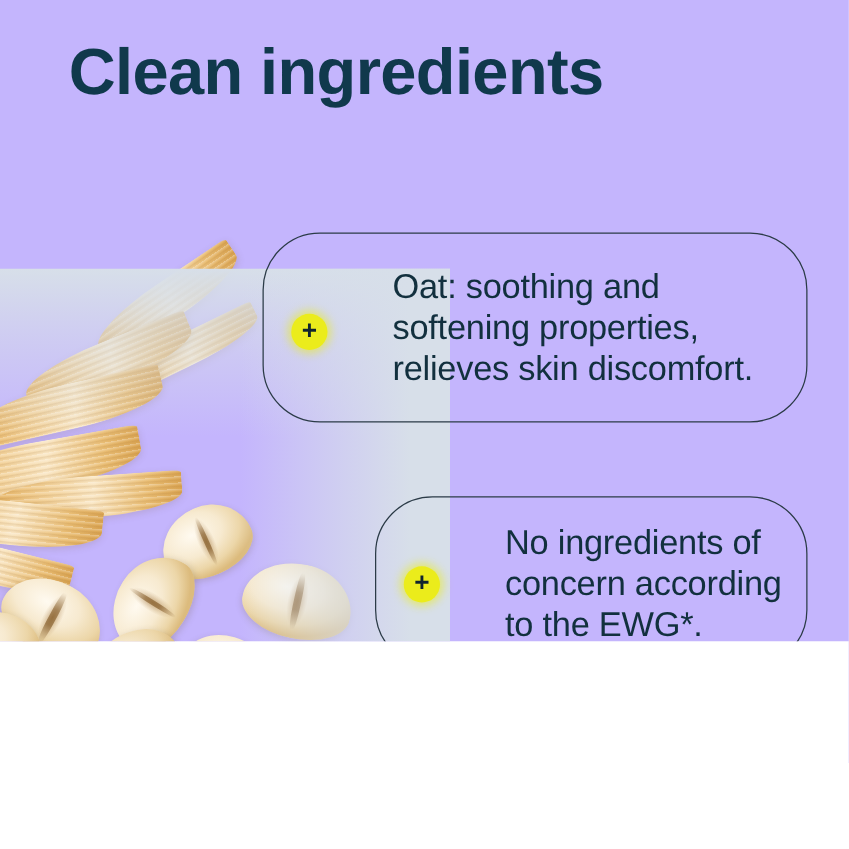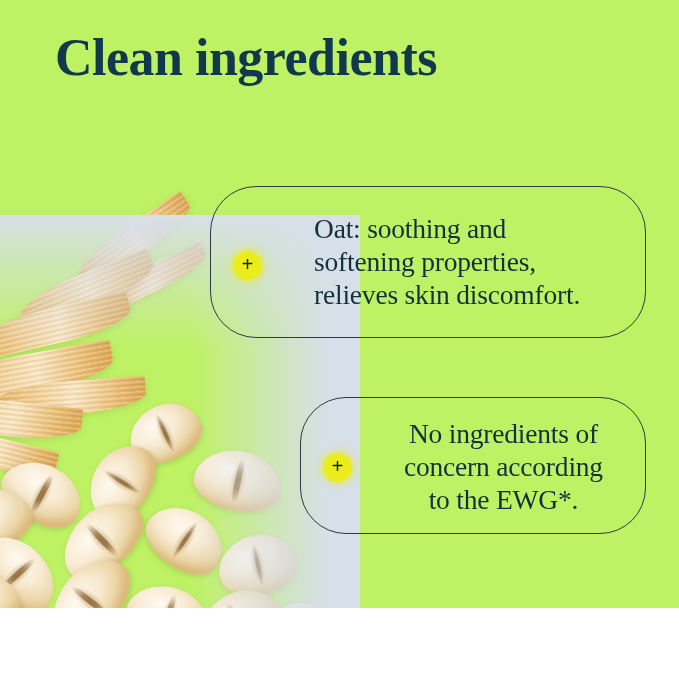--- a/index.html
+++ b/index.html
@@ -8,24 +8,23 @@
   }
   body {
     width: 679px;
     height: 679px;
     overflow: hidden;
     font-family: "Liberation Sans", sans-serif;
   }
   #stage {
     position: relative;
     width: 679px;
-    height: 608px;
-    background: #bef264;
+    height: 513px;
+    background: #c4b5fd;
     overflow: hidden;
-    font-family: Liberation Serif, serif;
   }
 
   
   #page-title {
     position: absolute;
     left: 55px;
     top: 31px;
     font-size: 52px;
     font-weight: 700;
     letter-spacing: -0.5px;
@@ -67,21 +66,20 @@
     left: 67px;
     top: 25px;
     font-size: 27.5px;
     line-height: 33px;
   }
   #card-2 .card-text {
     left: 67px;
     top: 19px;
     font-size: 27.5px;
     line-height: 33px;
-    text-align: center;
   }
 
   
   .plus-badge {
     position: absolute;
     width: 29px;
     height: 29px;
     border-radius: 50%;
     background: #ebec1b;
     box-shadow: 0 0 7px 3px rgba(235,236,27,0.55);

